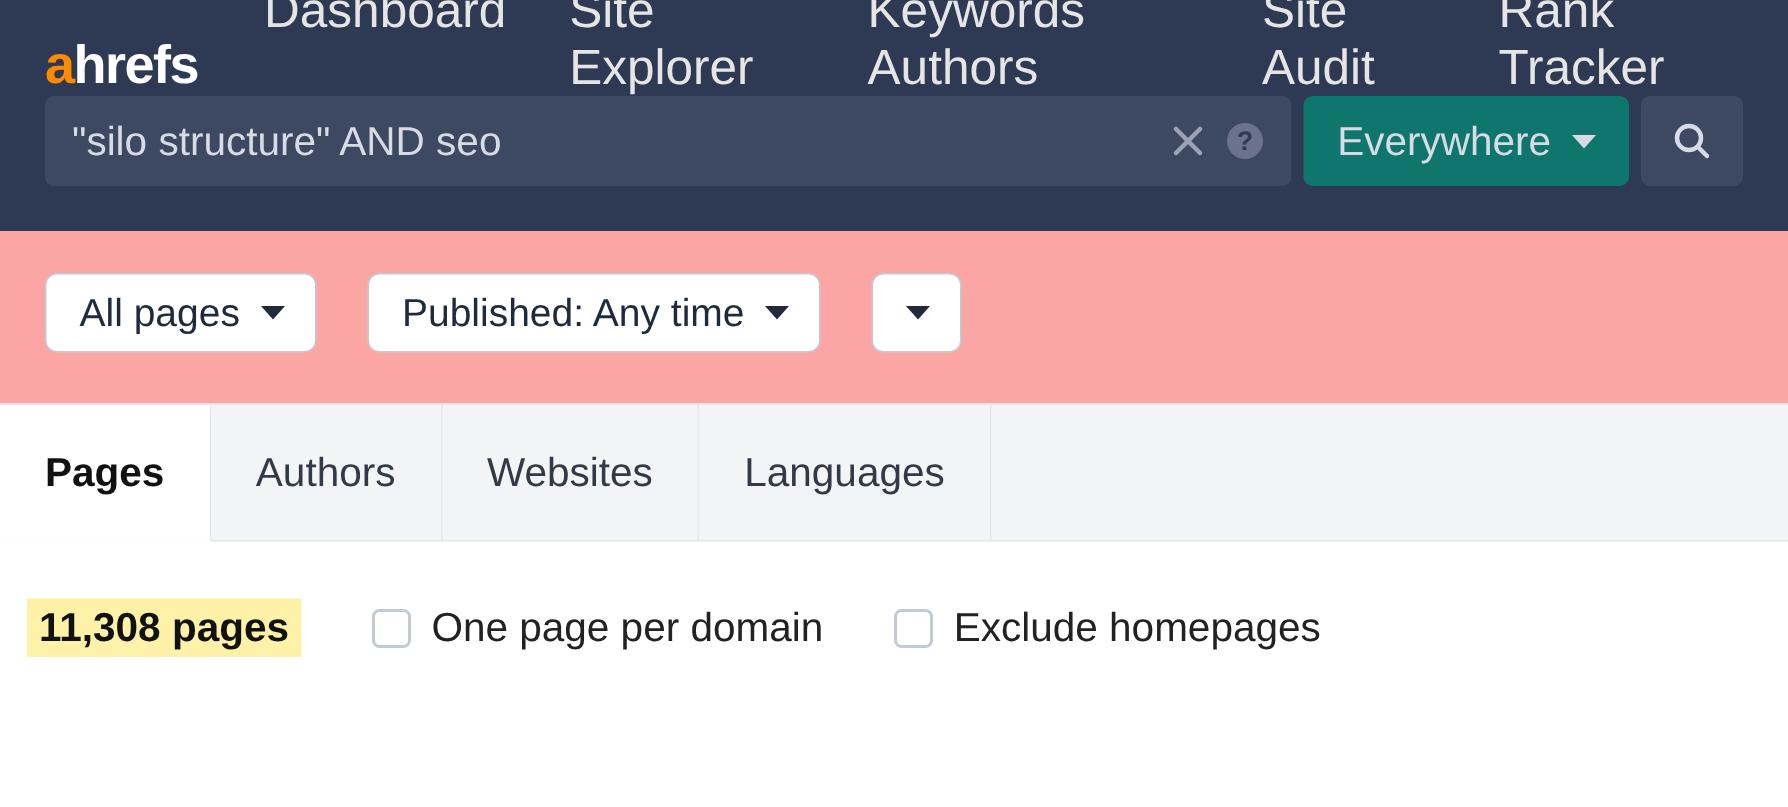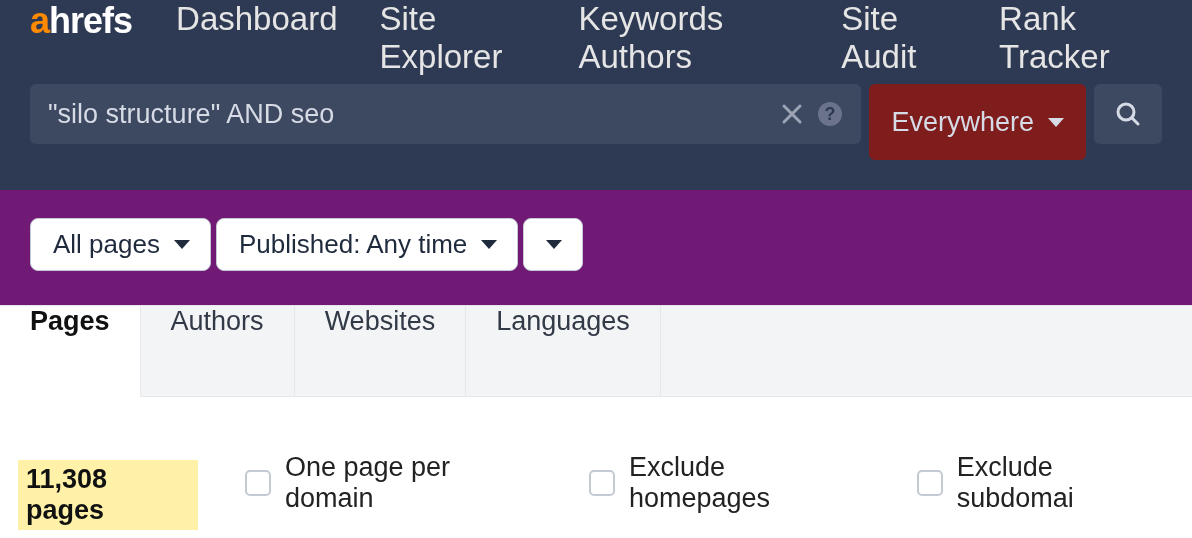--- a/index.html
+++ b/index.html
@@ -11,22 +11,22 @@
     overflow: hidden;
   }
   .header {
     background: #2e3a53;
     padding: 0 30px;
     display: flex;
     flex-direction: column;
   }
   .topnav {
     display: flex;
-    align-items: flex-start;
-    height: 84px;
+    align-items: flex-end;
+    height: 64px;
     gap: 44px;
   }
   .logo {
     font-size: 36px;
     font-weight: 700;
     letter-spacing: -1px;
     color: #fff;
   }
   .logo .a { color: #ff8a00; }
   .nav-links {
@@ -62,26 +62,26 @@
   }
   .icon-btn {
     display: flex;
     align-items: center;
     justify-content: center;
     cursor: pointer;
     color: #9ba3b5;
   }
   .clear-icon { margin-right: 14px; }
   .scope-select {
-    background: #7f1d1d;
+    background: #0f766e;
     border-radius: 6px;
     display: flex;
     align-items: center;
     padding: 0 22px;
-    height: 76px;
+    height: 60px;
     gap: 14px;
     cursor: pointer;
   }
   .scope-label {
     color: #d6dbe5;
     font-size: 27px;
   }
   .caret-down {
     width: 0; height: 0;
     border-left: 8px solid transparent;
@@ -93,23 +93,23 @@
     border-radius: 6px;
     width: 68px;
     height: 60px;
     display: flex;
     align-items: center;
     justify-content: center;
     cursor: pointer;
   }
   .filters-row {
     display: flex;
-    gap: 5px;
+    gap: 34px;
     padding: 28px 30px 34px 30px;
-    background: #701a75;
+    background: #fca5a5;
   }
   .filter-pill {
     border: 1px solid #c4cad3;
     border-radius: 8px;
     padding: 10px 20px 10px 22px;
     display: flex;
     align-items: center;
     gap: 14px;
     cursor: pointer;
     font-size: 26px;
@@ -125,20 +125,21 @@
   .tabs-row {
     background: #f3f4f6;
     border-top: 1px solid #e5e7eb;
     border-bottom: 1px solid #e5e7eb;
     display: flex;
     height: 92px;
     align-items: stretch;
   }
   .tab {
     display: flex;
+    align-items: center;
     padding: 0 30px;
     font-size: 27px;
     color: #333a47;
     cursor: pointer;
     border-right: 1px solid #e5e7eb;
     font-weight: 400;
   }
   .tab.active {
     background: #fff;
     font-weight: 700;
@@ -153,21 +154,20 @@
     padding: 38px 18px 0 18px;
     gap: 36px;
     font-size: 27px;
     color: #222;
   }
   .count-badge {
     background: #fff2a8;
     padding: 4px 8px;
     font-weight: 700;
     color: #111;
-    margin-top: 25px;
   }
   .check-option {
     display: flex;
     align-items: center;
     gap: 14px;
     cursor: pointer;
     margin-left: 11px;
   }
   .checkbox {
     width: 26px;
@@ -257,17 +257,13 @@
 <div class="results-row">
   <span class="count-badge">11,308 pages</span>
   <label class="check-option">
     <span class="checkbox"></span>
     <span>One page per domain</span>
   </label>
   <label class="check-option">
     <span class="checkbox"></span>
     <span>Exclude homepages</span>
   </label>
-  <label class="check-option">
-    <span class="checkbox"></span>
-    <span>Exclude subdomai</span>
-  </label>
 </div>
 
 </body></html>

